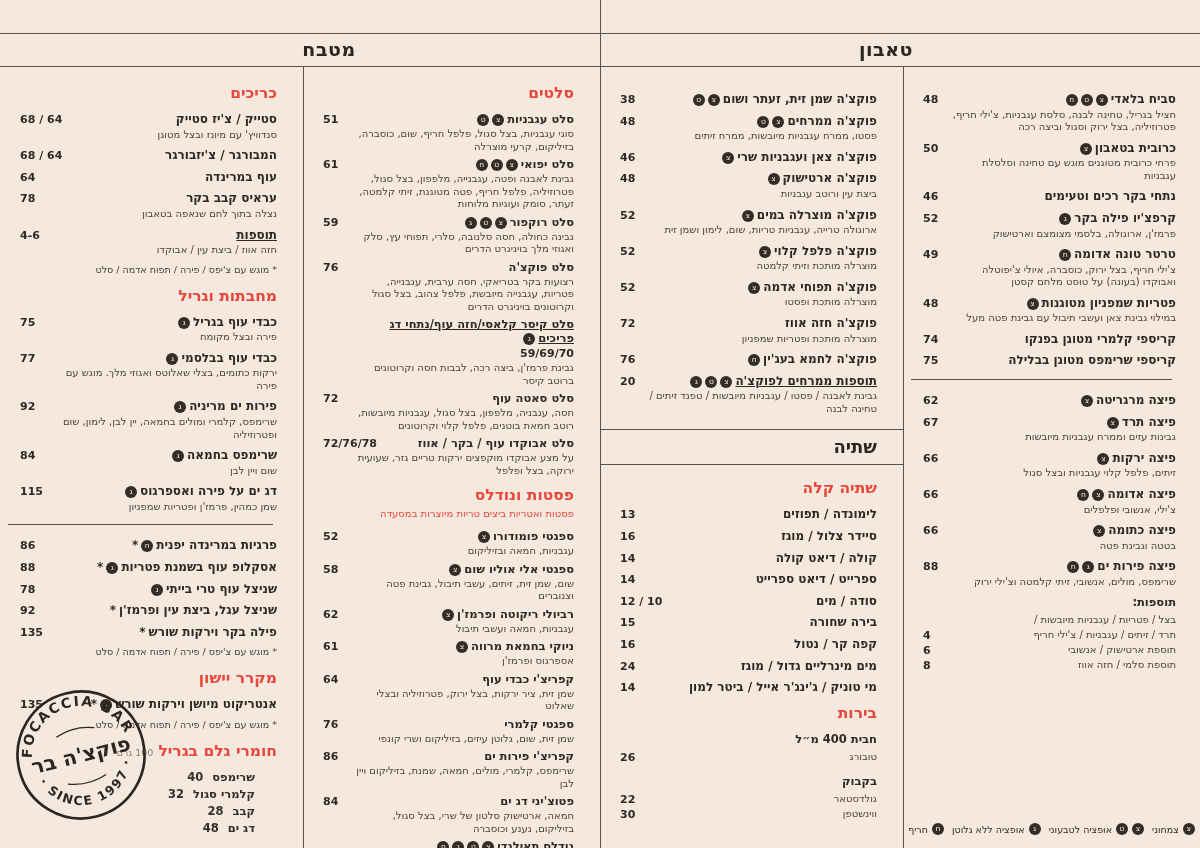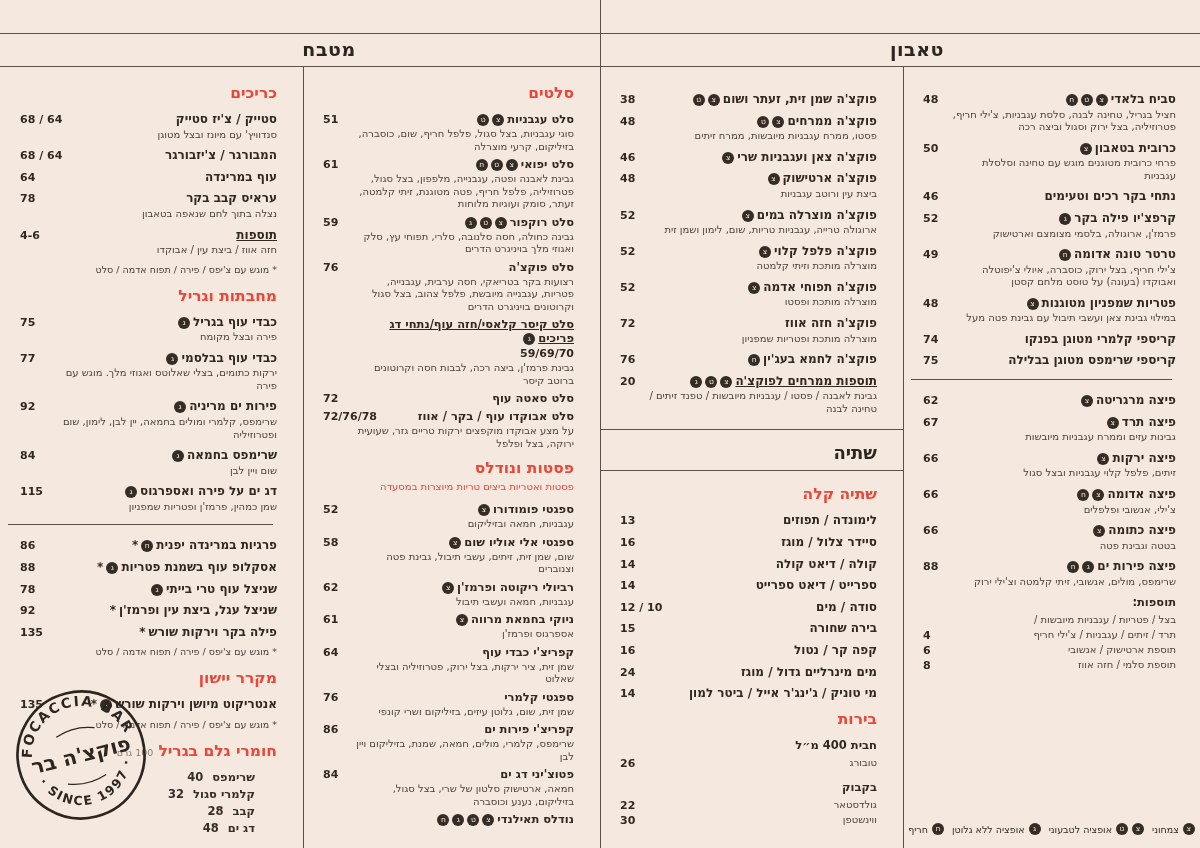--- a/index.html
+++ b/index.html
@@ -10,34 +10,34 @@
     direction:rtl;font-family:"DejaVu Sans","Liberation Sans",sans-serif;color:var(--ink);
     overflow:hidden;margin:0 auto;}
   .hline{position:absolute;left:0;right:0;border-top:1px solid var(--line);}
   #rule-top{top:33px} #rule-mid{top:66px}
   .vline{position:absolute;border-left:1px solid var(--line);width:0;}
   #v-center{left:600px;top:0;bottom:0}
   #v-right{left:903px;top:66px;bottom:0}
   #v-left{left:303px;top:66px;bottom:0}
   .top-h{position:absolute;top:33px;height:33px;line-height:33px;text-align:center;
     font-weight:700;font-size:19px;color:#2c2620;letter-spacing:.5px;padding-left:29px;}
-  #h-taboon{left:631px;width:514px} #h-kitchen{left:0;width:600px}
+  #h-taboon{left:600px;width:514px} #h-kitchen{left:0;width:600px}
 
   .col{position:absolute;top:66px;bottom:0;box-sizing:border-box;overflow:hidden;}
   #col-taboon-main{left:903px;width:297px;padding:26px 24px 0 8px;}
   #col-taboon-side{left:600px;width:303px;padding:26px 26px 0 8px;}
   #col-kitchen-middle{left:303px;width:297px;padding:18px 26px 0 8px;}
   #col-kitchen-side{left:0;width:303px;padding:18px 26px 0 8px;}
 
   .sec-h{color:var(--accent);font-weight:700;font-size:15.5px;margin:9px 0 10px;}
   .col > .sec-h:first-child{margin-top:0;}
   .sec-note{color:#8a8075;font-weight:400;font-size:9.5px;margin-inline-start:5px;}
   .sec-sub{color:var(--accent);font-size:10px;margin:-6px 0 10px;}
   .band{font-size:18px;font-weight:700;color:#2c2620;border-top:1px solid var(--line);
-    border-bottom:1px solid var(--line);padding:12px 26px 7px 8px;margin:14px -26px 14px -8px;}
+    border-bottom:1px solid var(--line);padding:6px 26px 7px 8px;margin:14px -26px 14px -8px;}
 
   .mi{position:relative;margin:0 0 7px;}
   #col-kitchen-middle .mi{margin-bottom:4px;}
   .mi-line{margin-bottom:2px;}
   .price{position:absolute;left:12px;top:1px;font-size:11px;font-weight:700;
     direction:ltr;unicode-bidi:isolate;white-space:nowrap;color:#2f2922;}
   .body{padding-left:40px;}
   .nm{font-size:12px;font-weight:700;line-height:1.22;color:#2f2922;}
   #col-kitchen-middle .nm{font-size:11.5px;}
   .u{text-decoration:underline;}
@@ -378,20 +378,21 @@
         <div class="body">
           <div class="nm"><span class="nt u">סלט קיסר קלאסי/חזה עוף/נתחי דג פריכים</span><span class="ics"><span class="ic">ג</span></span></div>
           <div class="p2">59/69/70</div>
           <div class="ds">גבינת פרמז'ן, ביצה רכה, לבבות חסה וקרוטונים ברוטב קיסר</div>
         </div>
       </div>
       <div class="mi">
         <span class="price">72</span>
         <div class="body">
           <div class="nm"><span class="nt">סלט סאטה עוף</span></div>
+          <div class="ds">חסה, עגבניה, מלפפון, בצל סגול, עגבניות מיובשות, רוטב חמאת בוטנים, פלפל קלוי וקרוטונים</div>
         </div>
       </div>
       <div class="mi">
         <span class="price">72/76/78</span>
         <div class="body">
           <div class="nm"><span class="nt">סלט אבוקדו  עוף / בקר / אווז</span></div>
           <div class="ds">על מצע אבוקדו מוקפצים ירקות טריים גזר, שעועית ירוקה, בצל ופלפל</div>
         </div>
       </div>
       <div class="sec-h">פסטות ונודלס</div>

